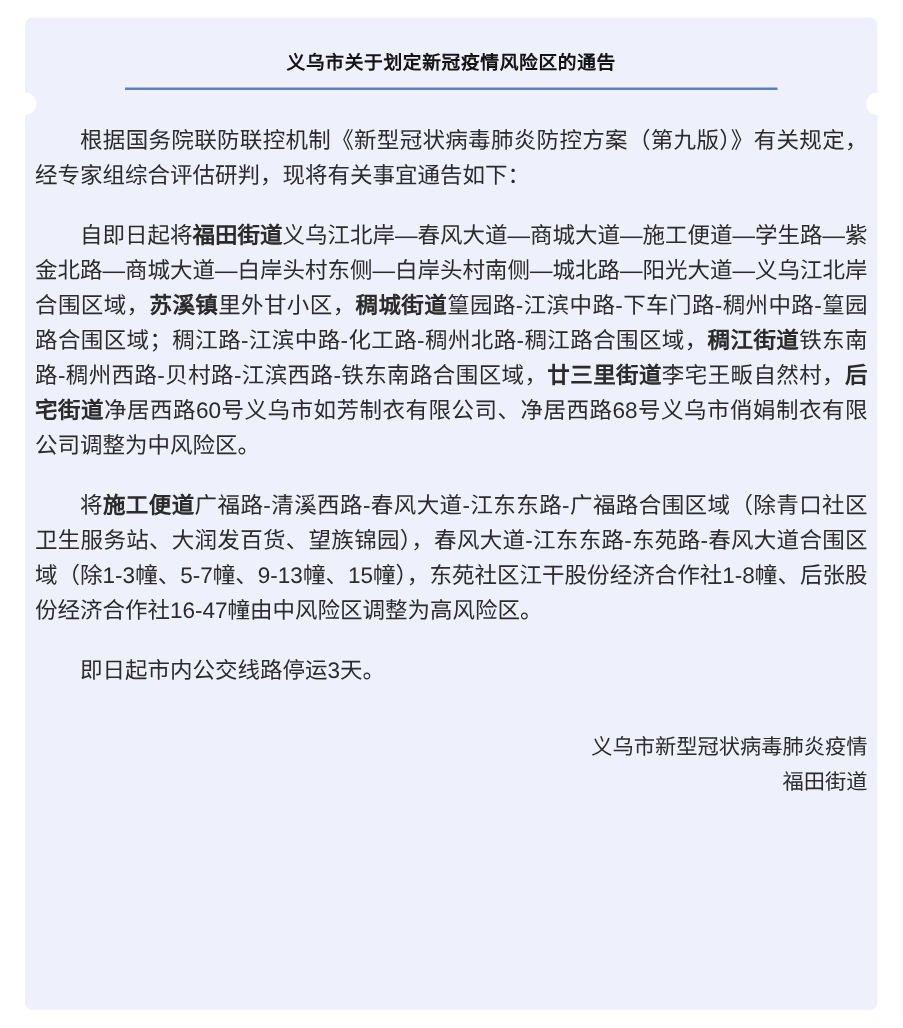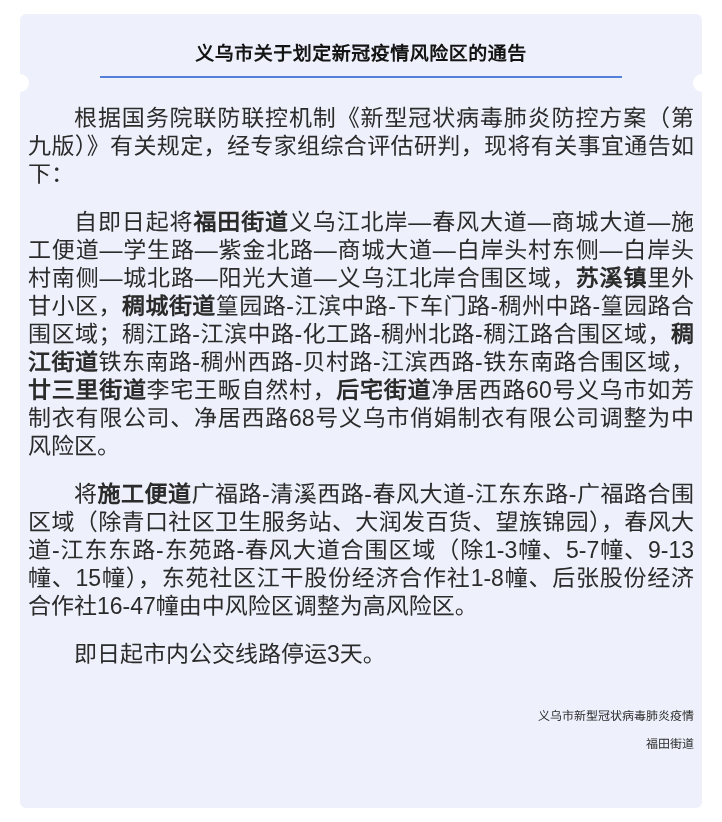--- a/index.html
+++ b/index.html
@@ -30,49 +30,49 @@
     border-radius:50%;
     background:#ffffff;
     top:60px;
   }
   .notch-left{left:-9px;}
   .notch-right{right:-9px;}
   .title{
     margin:0;
     padding-top:24px;
     text-align:center;
-    font-size:19px;
+    font-size:15px;
     font-weight:bold;
     color:var(--title);
     letter-spacing:0.5px;
   }
   .divider{
     width:522px;
     margin:11px auto 0 auto;
     border-top:2px solid var(--divider);
     height:0;
   }
   .content{
     padding:26px 8px 0 8px;
-    font-size:23px;
+    font-size:18px;
     line-height:28px;
     color:var(--text);
     text-align:justify;
   }
   .content p{
     margin:0 0 20px 0;
     text-indent:2em;
   }
   .content .b{
     font-weight:bold;
   }
   .signature{
     margin-top:34px;
     padding:0 8px;
-    font-size:12px;
+    font-size:17px;
     line-height:28px;
     color:var(--text);
     text-align:right;
   }
 </style>
 </head>
 <body>
 
 <div class="card">
   <div class="notch notch-left"></div>

